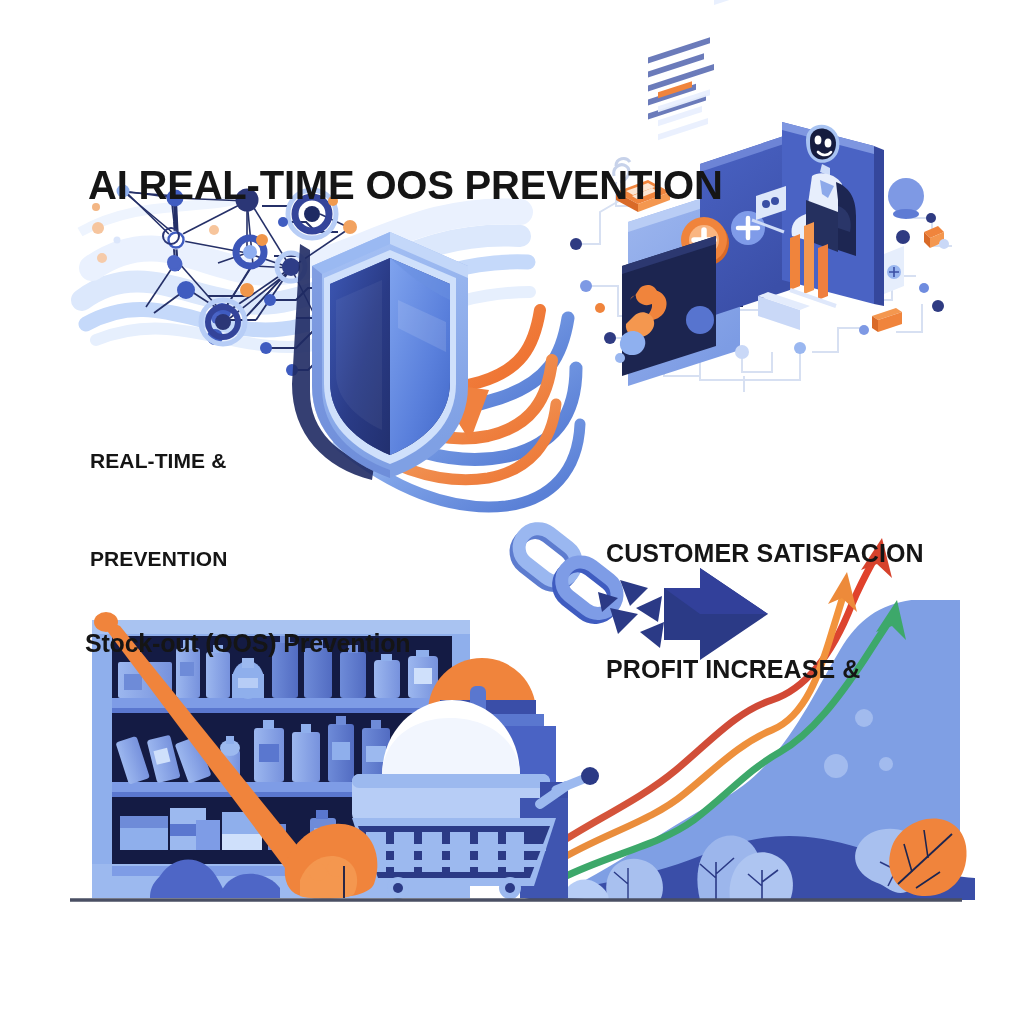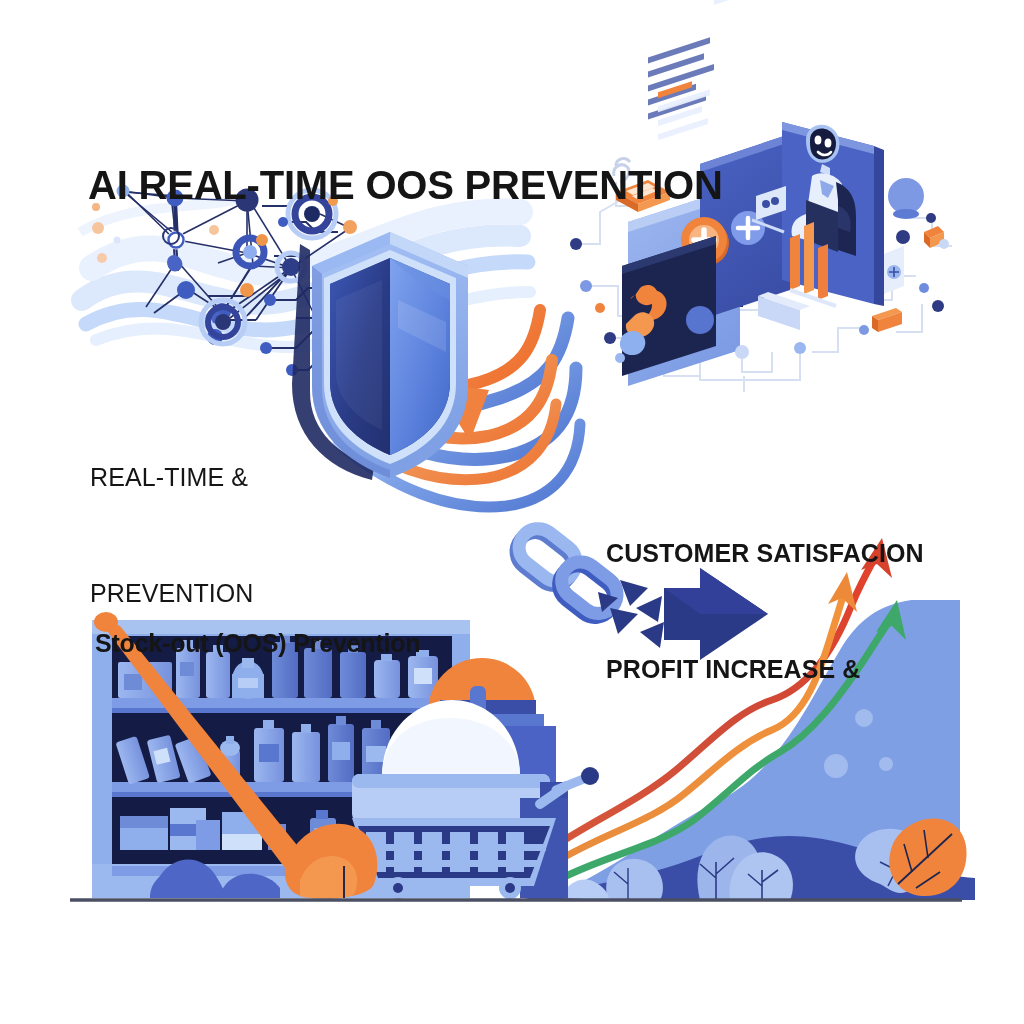--- a/index.html
+++ b/index.html
@@ -4,23 +4,23 @@
 <title>AI Real-Time OOS Prevention Infographic</title>
 <style>
   html,body{margin:0;padding:0;background:#ffffff;}
   body{width:1024px;height:1024px;overflow:hidden;font-family:"Liberation Sans",sans-serif;}
   #stage{position:relative;width:1024px;height:1024px;background:#ffffff;}
   svg.layer{position:absolute;left:0;top:0;width:1024px;height:1024px;overflow:visible;}
 
   .txt{position:absolute;color:#151515;font-family:"Liberation Sans",sans-serif;white-space:pre;}
 
   #title{left:88px;top:58px;font-size:40px;font-weight:bold;line-height:1.28;letter-spacing:-0.2px;}
-  #label-realtime{left:90px;top:380px;font-size:25px;font-weight:normal;line-height:1.55;letter-spacing:0.1px;}
+  #label-realtime{left:90px;top:380px;font-size:21px;font-weight:bold;line-height:1.55;letter-spacing:0.1px;}
   #label-profit{left:606px;top:456px;font-size:25px;font-weight:bold;line-height:1.55;letter-spacing:0.1px;}
-  #label-stockout{left:95px;top:568px;font-size:25px;font-weight:bold;line-height:1.2;letter-spacing:-0.2px;}
+  #label-stockout{left:85px;top:568px;font-size:25px;font-weight:bold;line-height:1.2;letter-spacing:-0.2px;}
 </style>
 </head>
 <body>
 
 <div id="stage">
 
   <svg class="layer" viewBox="0 0 1024 1024">
     <defs>
       <linearGradient id="gShieldDark" x1="0" y1="0" x2="1" y2="1">
         <stop offset="0%" stop-color="#3c57b4"></stop>

